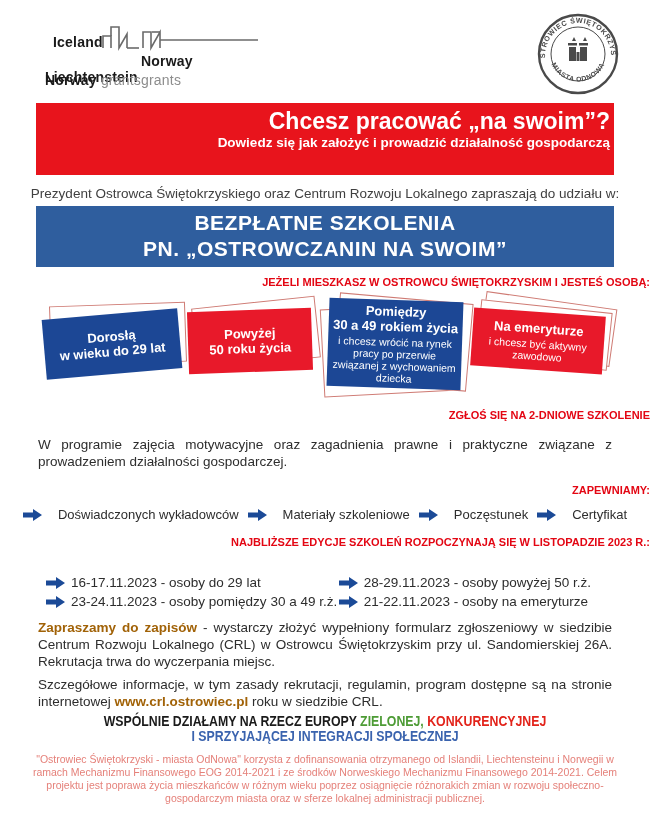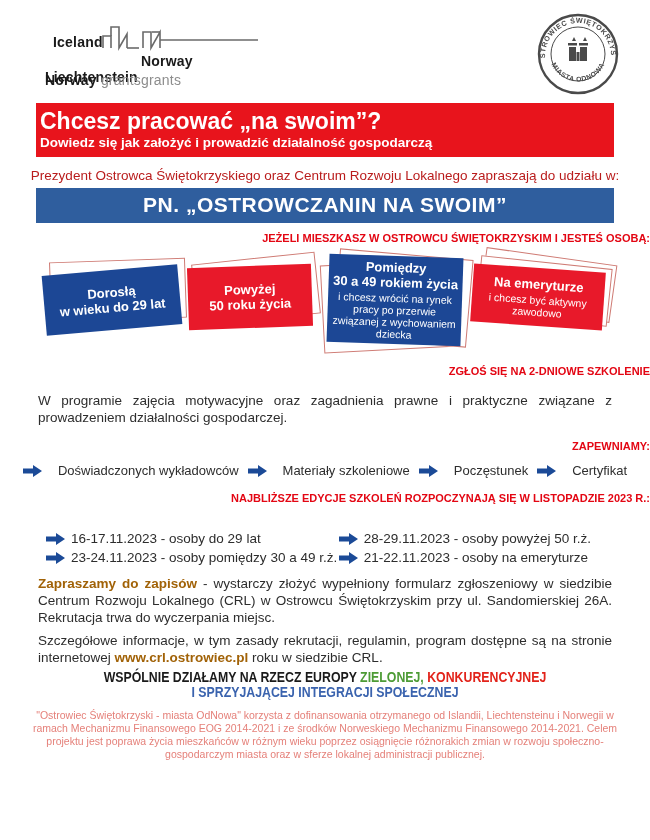--- a/index.html
+++ b/index.html
@@ -18,26 +18,26 @@
   .eea-line1 { left:8px; top:8px; }
   .eea-line2 { left:0; top:43px; }
   .eea-line3 { left:0; top:46px; }
   .nor-line1 { left:96px; top:27px; }
   .nor-line2 { left:96px; top:46px; font-weight:normal; color:#8d8d8d; }
   .eea-mark  { position:absolute; left:56px; top:-2px; }
   .nor-mark  { position:absolute; left:96px; top:-2px; }
   .seal { position:absolute; right:30px; top:12px; }
   
   .red-banner {
-    margin:7px 36px 0; background:#e8141c; color:#fff; text-align:left;
-    padding:5px 4px 6px;
+    margin:7px 36px 0; background:#e8141c; color:#fff; text-align:right;
+    padding:5px 4px 24px;
   }
   .red-banner .t1 { font-size:23px; font-weight:bold; line-height:26px; }
   .red-banner .t2 { font-size:13.5px; font-weight:bold; line-height:17px; }
-  .invite { margin-top:11px; text-align:center; font-size:13.5px; color:#b91c1c; }
+  .invite { margin-top:11px; text-align:center; font-size:13.5px; color:#404040; }
   .blue-banner {
     margin:5px 36px 0; background:#2f5e9e; color:#fff; text-align:center;
     padding:4px 4px 5px;
   }
   .blue-banner .t { font-size:21px; font-weight:bold; line-height:26px; letter-spacing:.5px; }
   .red-heading {
     margin-top:7px; text-align:right; color:#e30613;
     font-size:11px; font-weight:bold; line-height:17px;
   }
   
@@ -134,20 +134,21 @@
   </div>
 
   <div class="red-banner">
     <div class="t1">Chcesz pracować „na swoim”?</div>
     <div class="t2">Dowiedz się jak założyć i prowadzić działalność gospodarczą</div>
   </div>
 
   <div class="invite">Prezydent Ostrowca Świętokrzyskiego oraz Centrum Rozwoju Lokalnego zapraszają do udziału w:</div>
 
   <div class="blue-banner">
+    <div class="t">BEZPŁATNE SZKOLENIA</div>
     <div class="t">PN. „OSTROWCZANIN NA SWOIM”</div>
   </div>
 
   <div class="red-heading">JEŻELI MIESZKASZ W OSTROWCU ŚWIĘTOKRZYSKIM I JESTEŚ OSOBĄ:</div>
 
   <div class="ribbons">
     <div class="ghost g1"></div>
     <div class="ribbon blue r1">
       <div class="rb-title">Dorosłą</div>
       <div class="rb-title">w wieku do 29 lat</div>

